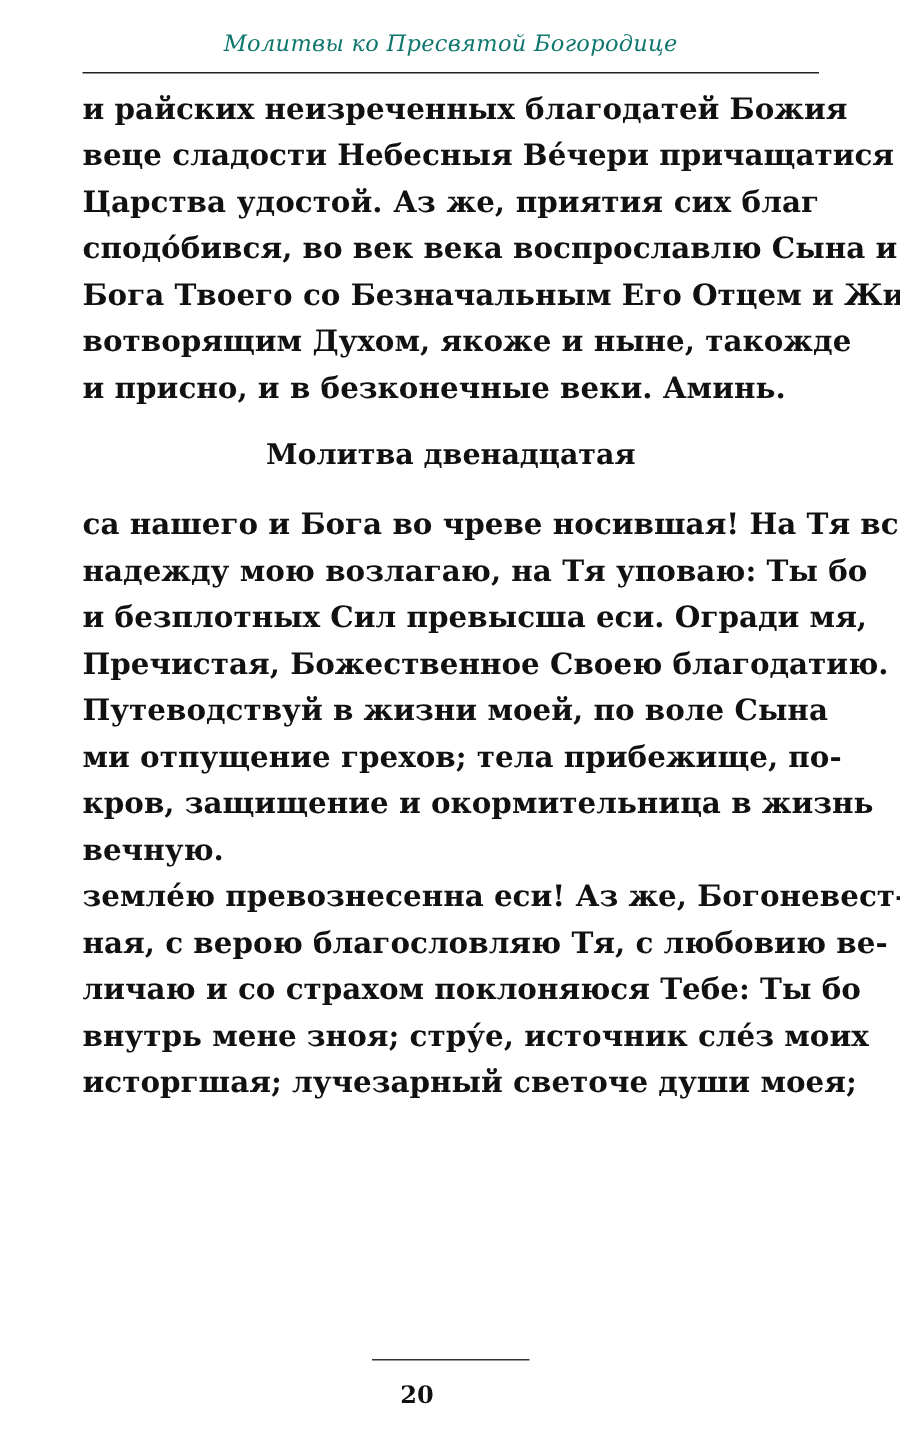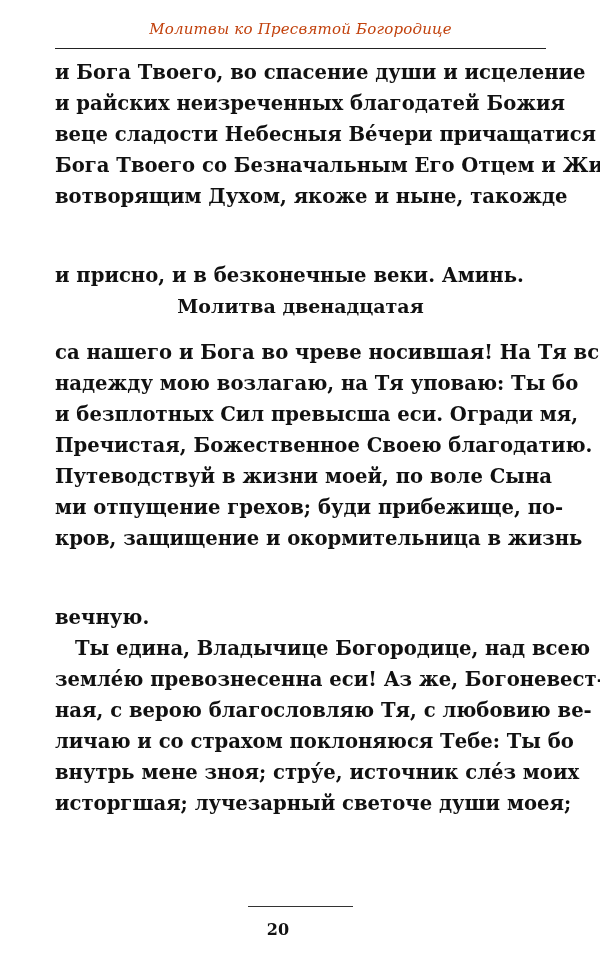--- a/index.html
+++ b/index.html
@@ -1,68 +1,68 @@
 <!DOCTYPE html>
 <html><head>
 <meta charset="utf-8">
 <style>
   html, body { margin: 0; padding: 0; background: #ffffff; }
   body { width: 600px; height: 966px; position: relative; overflow: hidden; color: #111; }
   .running-head {
     position: absolute; left: 55px; width: 491px; top: 20px;
     text-align: center; font-family: "DejaVu Serif", serif; font-style: italic;
-    font-size: 15px; letter-spacing: 0.2px; color: #c2410c;
+    font-size: 15px; letter-spacing: 0.2px; color: #0f766e;
   }
   .head-rule { position: absolute; left: 55px; width: 491px; top: 48px; height: 0; border-top: 1.5px solid #222; }
   .body-text {
     position: absolute; left: 55px; width: 491px; top: 57px;
     font-family: "DejaVu Serif", serif; font-weight: bold; font-size: 19.6px;
     line-height: 31px; color: #111;
   }
   .line { display: block; white-space: nowrap; text-align: justify; text-align-last: justify; height: 31px; }
-  .line.last { text-align-last: left; margin-top: 48px; }
+  .line.last { text-align-last: left; }
   .line.indent { padding-left: 20px; }
-  .title-line { display: block; text-align: center; height: 31px; margin-bottom: 15px; font-size: 19px; }
+  .title-line { display: block; text-align: center; height: 31px; margin-top: 14px; margin-bottom: 15px; font-size: 19px; }
   .foot-rule { position: absolute; left: 248px; width: 105px; top: 906px; border-top: 1.2px solid #333; }
   .page-number {
     position: absolute; left: 0; width: 556px; top: 920px; text-align: center;
     font-family: "DejaVu Serif", serif; font-weight: bold; font-size: 16px; color: #111;
   }
 </style>
 </head>
 <body>
 
 <div class="running-head">Молитвы ко Пресвятой Богородице</div>
 <div class="head-rule"></div>
 
 <div class="body-text">
   <div>
-    <span class="line">и Бога Твоего, во спасение души и исцеление</span>
     <span class="line">и райских неизреченных благодатей Божия</span>
     <span class="line">веце сладости Небесныя Ве́чери причащатися</span>
+    <span class="line">Царства удостой. Аз же, приятия сих благ</span>
+    <span class="line">сподо́бився, во век века воспрославлю Сына и</span>
     <span class="line">Бога Твоего со Безначальным Его Отцем и Жи-</span>
     <span class="line">вотворящим Духом, якоже и ныне, такожде</span>
     <span class="line last">и присно, и в безконечные веки. Аминь.</span>
   </div>
 
   <span class="title-line">Молитва двенадцатая</span>
 
   <div>
     <span class="line">са нашего и Бога во чреве носившая! На Тя всю</span>
     <span class="line">надежду мою возлагаю, на Тя уповаю: Ты бо</span>
     <span class="line">и безплотных Сил превысша еси. Огради мя,</span>
     <span class="line">Пречистая, Божественное Своею благодатию.</span>
     <span class="line">Путеводствуй в жизни моей, по воле Сына</span>
-    <span class="line">ми отпущение грехов; буди прибежище, по-</span>
+    <span class="line">ми отпущение грехов; тела прибежище, по-</span>
     <span class="line">кров, защищение и окормительница в жизнь</span>
     <span class="line last">вечную.</span>
   </div>
 
   <div>
-    <span class="line indent">Ты едина, Владычице Богородице, над всею</span>
     <span class="line">земле́ю превознесенна еси! Аз же, Богоневест-</span>
     <span class="line">ная, с верою благословляю Тя, с любовию ве-</span>
     <span class="line">личаю и со страхом поклоняюся Тебе: Ты бо</span>
   </div>
 
   <div>
     <span class="line">внутрь мене зноя; стру́е, источник сле́з моих</span>
     <span class="line">исторгшая; лучезарный светоче души моея;</span>
 
   </div>

